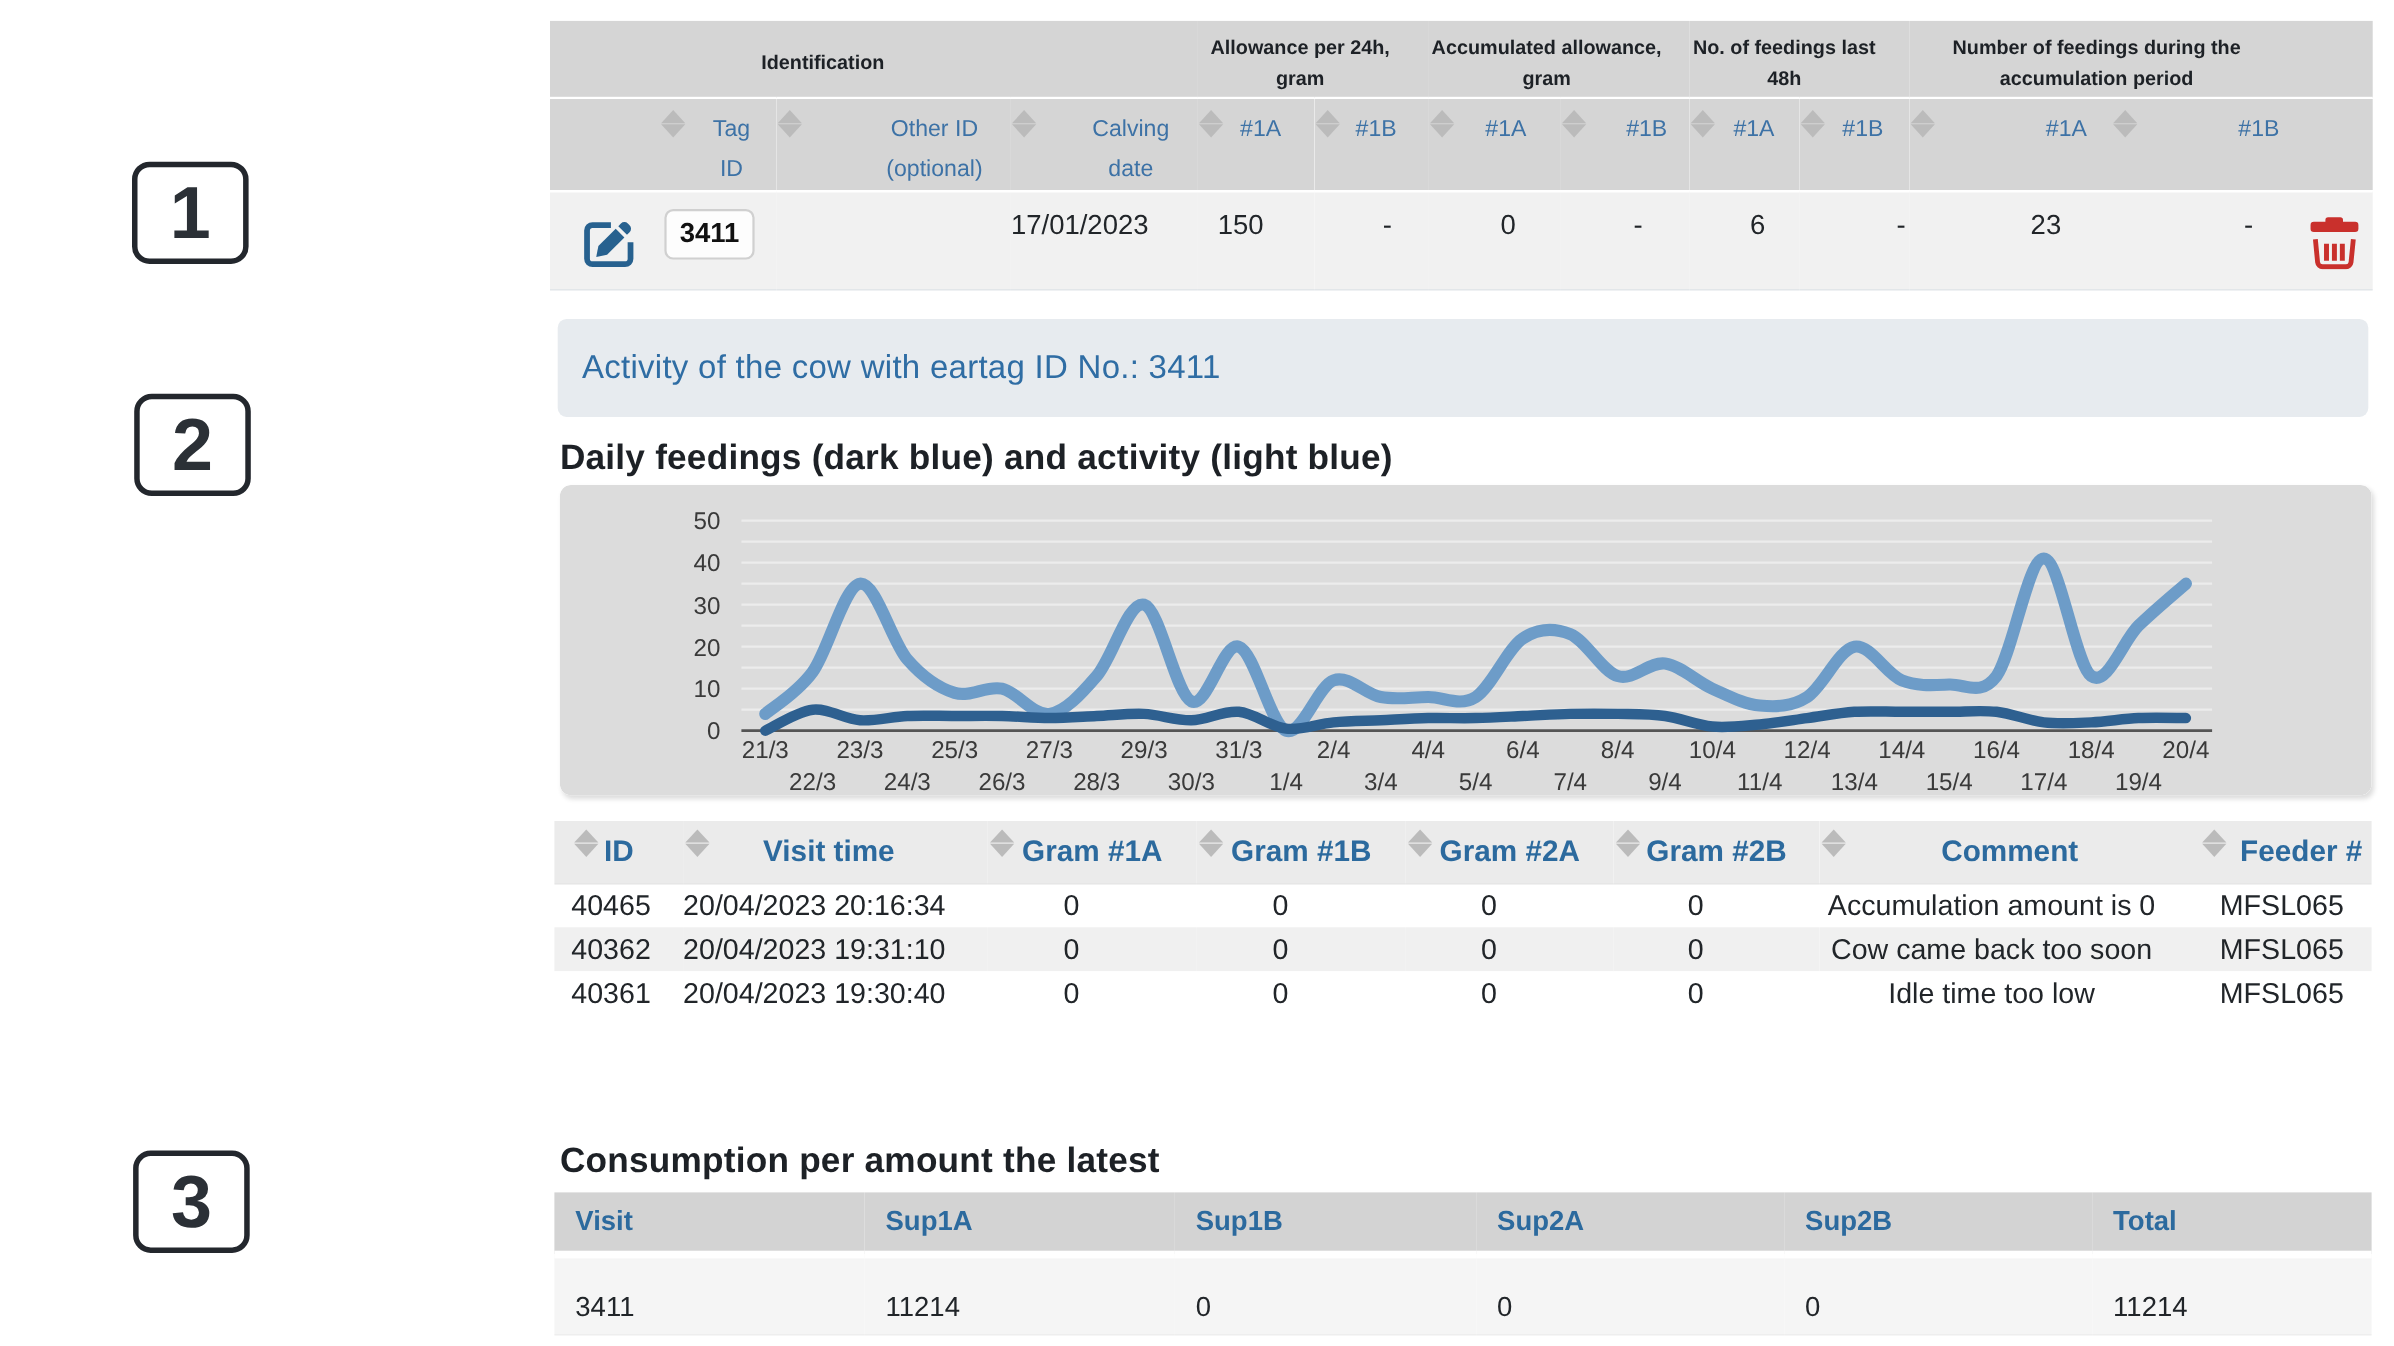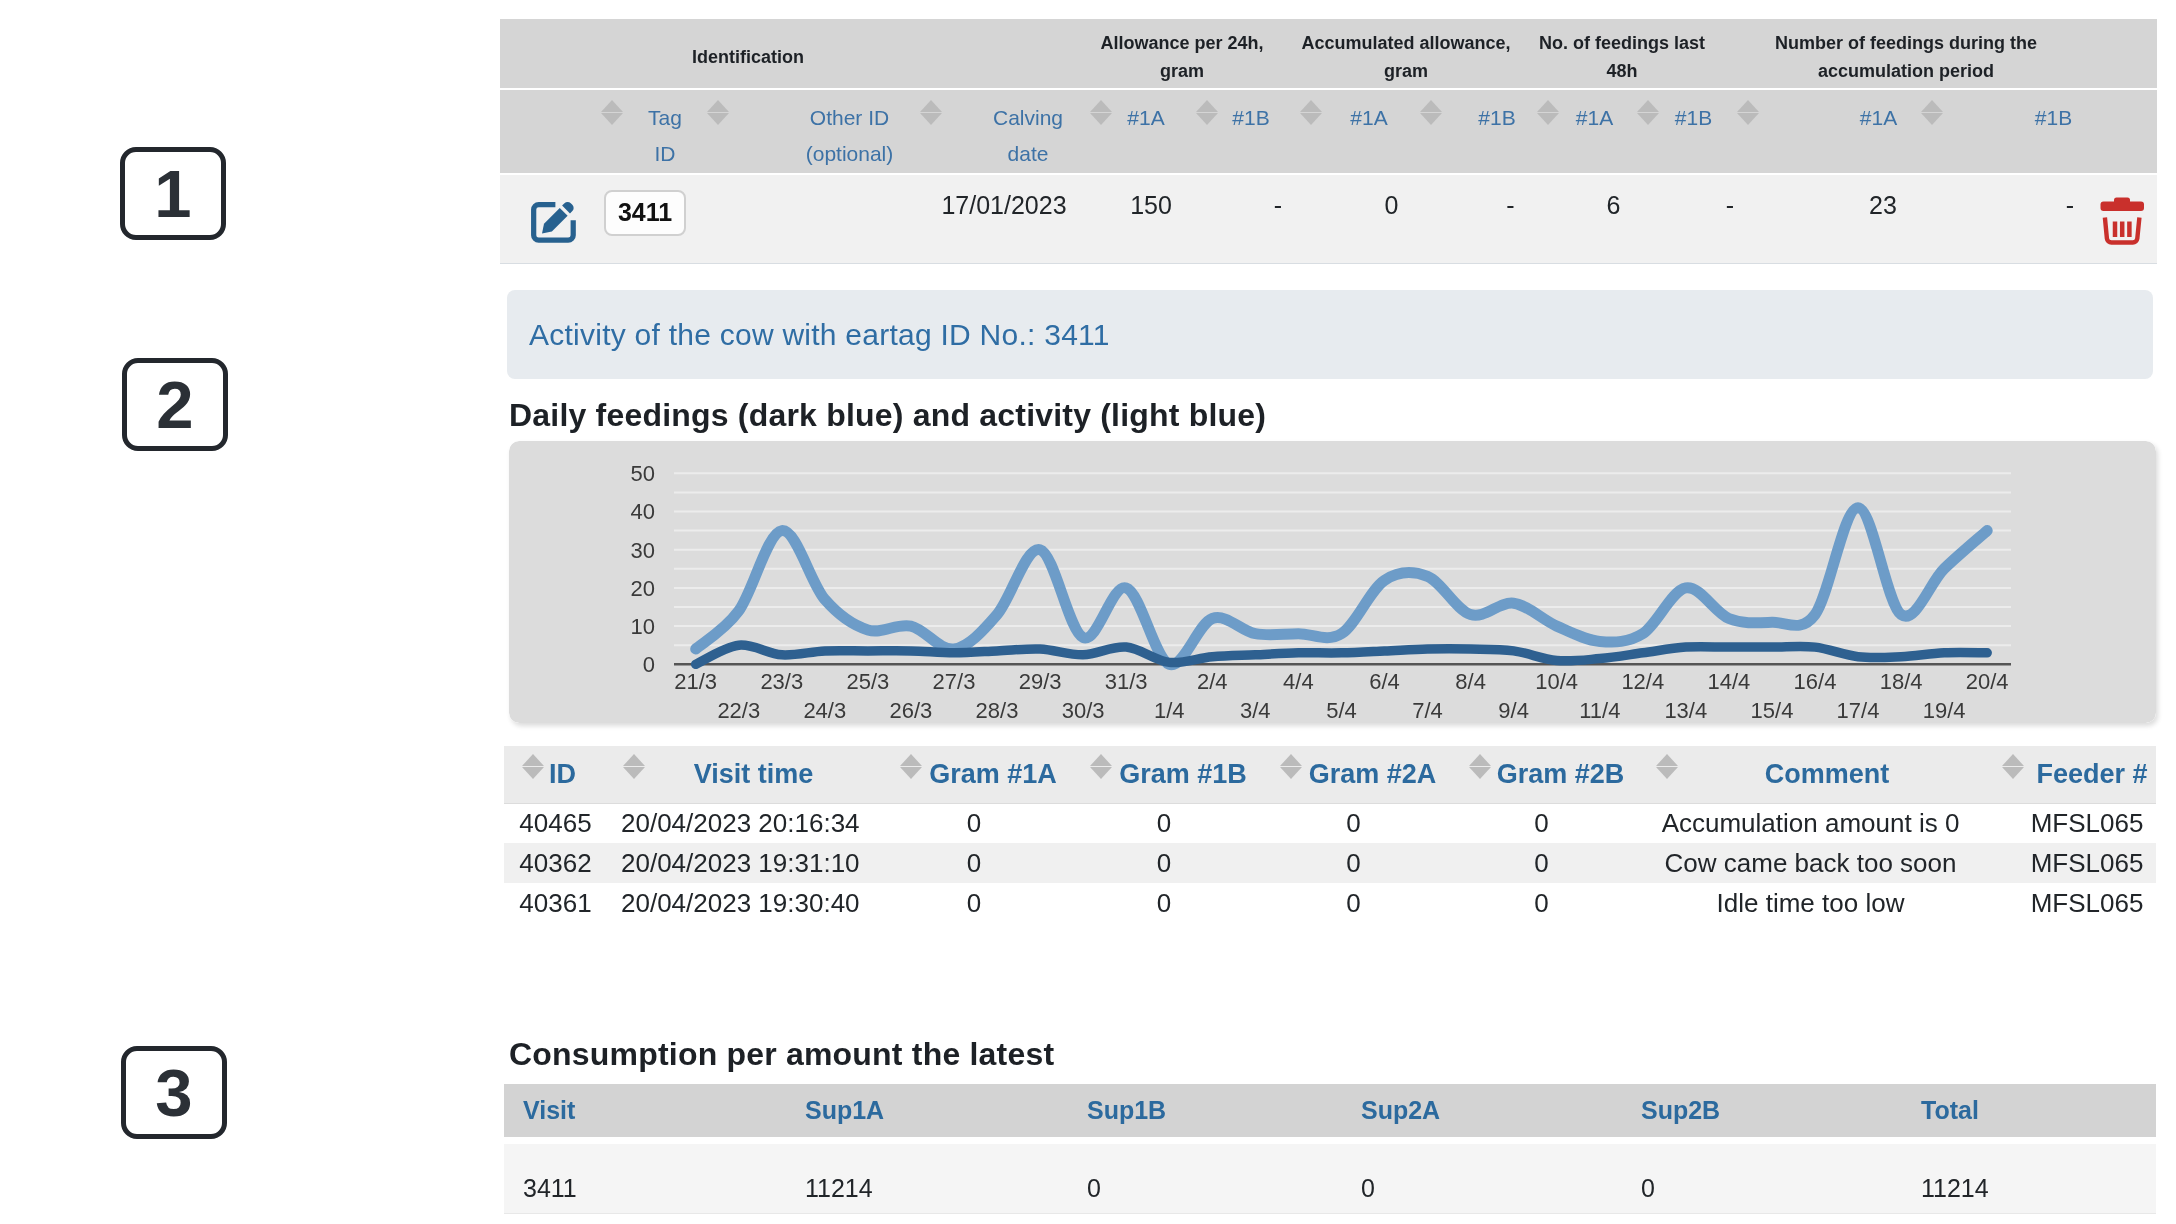--- a/index.html
+++ b/index.html
@@ -5,40 +5,40 @@
 * { margin:0; padding:0; box-sizing:border-box; }
 html,body { width:2176px; height:1224px; background:#fff; font-family:"Liberation Sans", sans-serif; color:#212529; overflow:hidden; }
 .abs { position:absolute; }
 
 .marker { position:absolute; width:106px; height:93px; border:5px solid #23272d; border-radius:16px; background:#fff; display:flex; align-items:center; justify-content:center; font-size:67px; font-weight:600; color:#2b3036; }
 
 #t1 { position:absolute; left:500px; top:19px; width:1657px; border-collapse:collapse; table-layout:fixed; }
 #t1 th, #t1 td { font-weight:normal; }
 #t1 .grp { background:#d5d5d5; height:70px; font-weight:bold; font-size:18px; color:#1d2126; text-align:center; vertical-align:middle; line-height:28px; padding-top:6px; white-space:nowrap; }
 #t1 .sub { background:#d5d5d5; height:85px; font-size:21px; color:#3d72a6; text-align:center; vertical-align:top; padding-top:10px; line-height:36px; border-top:2px solid #fff; position:relative; white-space:nowrap; }
-#t1 td { background:#f1f1f1; height:89px; font-size:25px; text-align:center; vertical-align:top; padding-top:16px; border-top:2px solid #fff; border-bottom:1px solid #d8dde2; }
+#t1 td { background:#f1f1f1; height:89px; font-size:25px; vertical-align:top; padding-top:16px; border-top:2px solid #fff; border-bottom:1px solid #d8dde2; }
 .sorticon { position:absolute; left:1px; top:10px; width:22px; height:25px; }
 .sorticon:before { content:""; position:absolute; left:0; top:0; border-left:11px solid transparent; border-right:11px solid transparent; border-bottom:12px solid #bbb; }
 .sorticon:after { content:""; position:absolute; left:0; bottom:0; border-left:11px solid transparent; border-right:11px solid transparent; border-top:12px solid #bbb; }
 
 .tagbtn { display:block; border:2px solid #d0d0d0; border-radius:8px; background:#fdfdfd; font-weight:bold; font-size:25px; color:#111; width:82px; text-align:center; line-height:31px; padding:5px 0 6px; }
 
 #bar { position:absolute; left:507px; top:290px; width:1646px; height:89px; background:#e7ebef; border-radius:8px; font-size:30px; color:#2f6da4; line-height:89px; padding-left:22px; letter-spacing:0.25px; }
 
 .h { position:absolute; font-weight:bold; color:#1d2126; font-size:32px; line-height:36px; letter-spacing:0.2px; }
 
 #t2 { position:absolute; left:504px; top:746px; width:1652px; border-collapse:collapse; table-layout:fixed; }
 #t2 th { background:#ebebeb; height:57px; font-size:27px; font-weight:bold; color:#2c6a9e; text-align:center; vertical-align:middle; position:relative; border-bottom:1px solid #dcdcdc; }
 #t2 .sorticon { top:8px; }
 #t2 td { height:40px; font-size:26px; text-align:center; vertical-align:middle; white-space:nowrap; }
 #t2 tr.odd td { background:#fff; }
 #t2 tr.even td { background:#f0f0f0; }
 #t2 td.g { padding-right:38px; }
 #t2 td.c { text-align:center; padding-right:33px; }
-#t2 td.f { text-align:center; padding-left:18px; }
+#t2 td.f { text-align:left; padding-left:18px; }
 #t2 td.i { padding-right:14px; }
 #t2 td.d { padding-right:44px; }
 
 #t3 { position:absolute; left:504px; top:1084px; width:1652px; border-collapse:collapse; table-layout:fixed; }
 #t3 th { background:#d3d3d3; height:56px; font-size:25px; font-weight:bold; color:#2c6a9e; text-align:left; padding-left:19px; vertical-align:middle; }
 #t3 td { background:#f5f5f5; height:73px; border-bottom:1px solid #e8e8e8; font-size:25px; text-align:left; padding-left:19px; padding-top:20px; vertical-align:middle; border-top:7px solid #fff; }
 </style>
 </head>
 <body>
 <div class="marker" style="left:120px; top:147px;">1</div>

